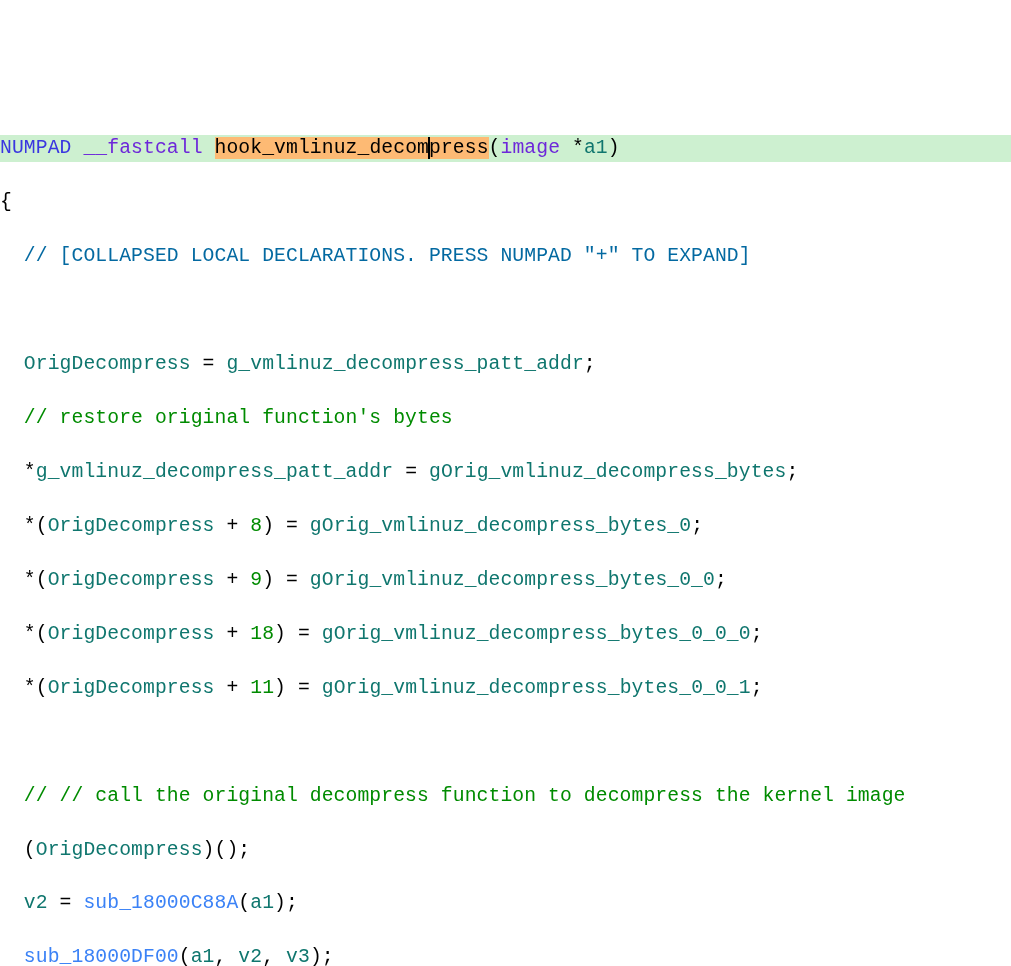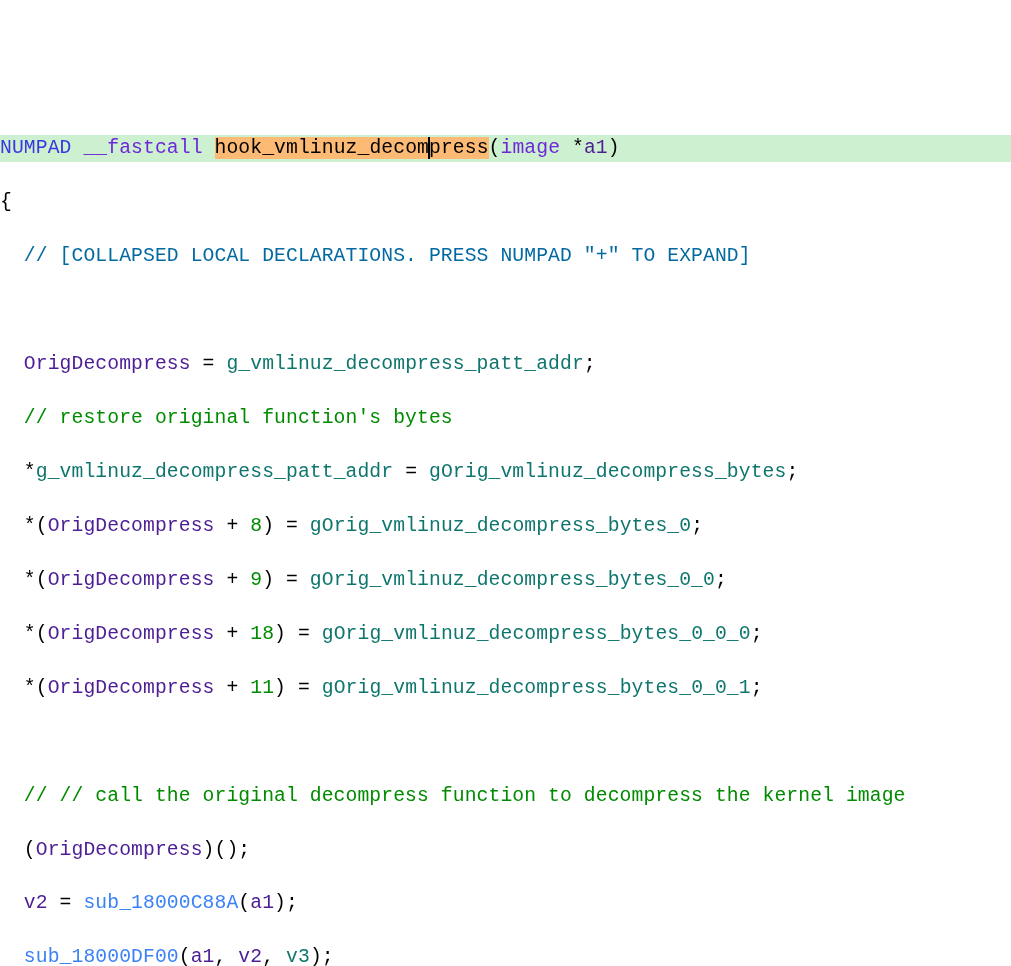--- a/index.html
+++ b/index.html
@@ -13,21 +13,21 @@
     width:1011px;
     height:966px;
     overflow:hidden;
     letter-spacing:.1px;
   }
   .line{display:block}
   .hdr{background:#cdf0d0} 
   .hl{background:#fdba74}  
   .typ{color:#3a36e0}      
   .kw{color:#6d28d9}       
-  .var{color:#4c1d95}      
+  .var{color:#0f766e}      
   .func{color:#3b82f6}
   .cmt{color:#0369a1}      
   .cmtg{color:#008b00}     
   .glb{color:#0f766e}      
   .num{color:#008b00}      
   .pun{color:#000}
   .cursor{
     display:inline-block;
     width:2px;height:1.1em;
     background:#000;

